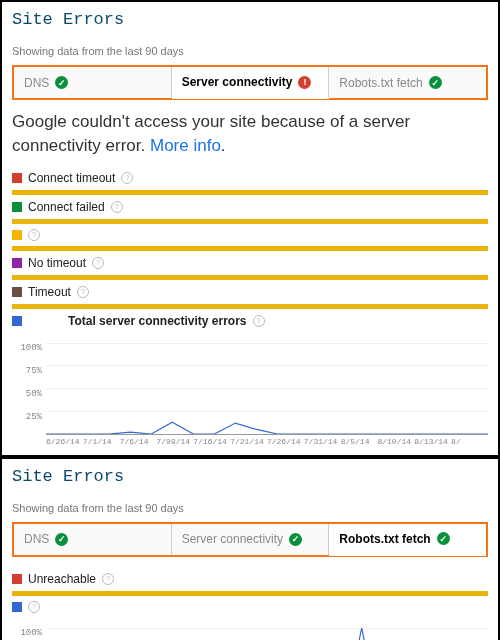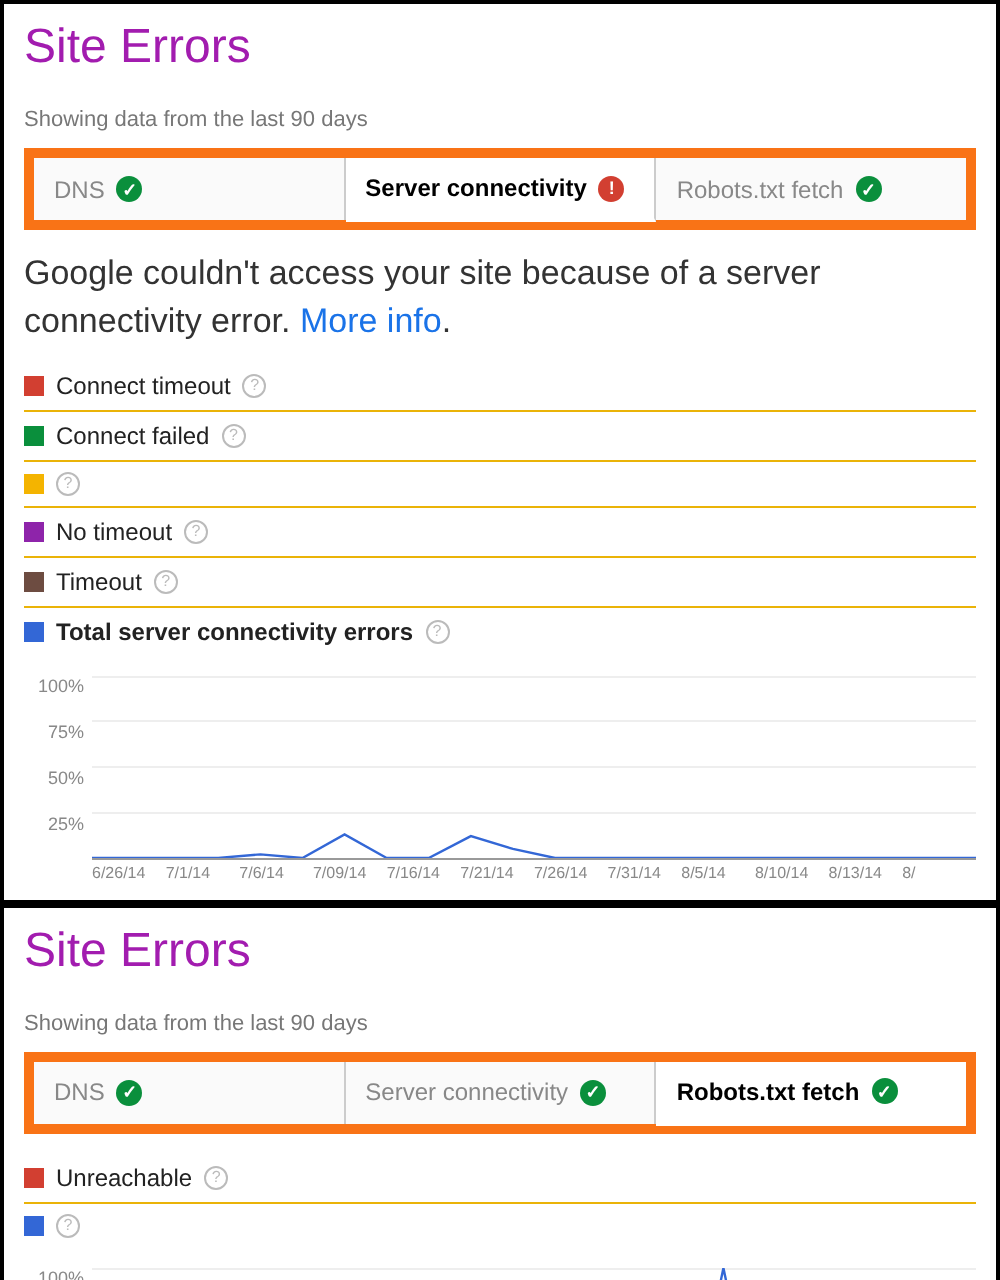--- a/index.html
+++ b/index.html
@@ -1,38 +1,38 @@
 <!DOCTYPE html>
 <html><head>
 <meta charset="utf-8">
 <style>
   * { box-sizing: border-box; margin: 0; padding: 0; }
   body { font-family: Arial, Helvetica, sans-serif; font-size: 12px; color: #222; background: #fff; width: 500px; }
   .panel { border: 2px solid #000; padding: 8px 10px 2px 10px; background: #fff; }
   .panel + .panel { border-top: 2px solid #000; }
-  h2.title { font-size: 24px; font-weight: normal; color: #a21caf; margin-bottom: 4px; }
+  h2.title { font-size: 17px; font-weight: normal; color: #0c4a6e; margin-bottom: 4px; font-family: Liberation Mono, monospace; }
   .sub { color: #777; font-size: 11px; margin-bottom: 8px; margin-top: 16px; }
-  .tabs { display: flex; border: 5px solid #f97316; }
+  .tabs { display: flex; border: 2px solid #f97316; }
   .tab { flex: 1; padding: 8px 10px; border-right: 1px solid #ccc; display: flex; align-items: center; gap: 6px; font-size: 12px; color: #555; cursor: pointer; background: #fff; }
   .tab:last-child { border-right: none; }
   .tab.active { color: #000; font-weight: bold; border-bottom: 2px solid #fff; margin-bottom: -1px; }
   .tab:not(.active) { background: #fafafa; color: #888; }
   .stat-ok, .stat-err { width: 13px; height: 13px; border-radius: 50%; display: inline-flex; align-items: center; justify-content: center; font-size: 9px; color: #fff; font-weight: bold; }
   .stat-ok { background: #0a8f3c; }
   .stat-err { background: #d23f31; }
   .msg { font-size: 17px; color: #333; margin: 10px 0 8px; line-height: 1.4; }
   .msg a { color: #1a73e8; text-decoration: none; }
   .legend { margin: 6px 0 10px; }
-  .legend-row { display: flex; align-items: center; gap: 6px; padding: 5px 0; border-bottom: 1px solid #eab308; }
+  .legend-row { display: flex; align-items: center; gap: 6px; padding: 5px 0; border-bottom: 5px solid #eab308; }
   .legend-row:last-child { border-bottom: none; }
   .swatch { width: 10px; height: 10px; }
   .legend-label { font-size: 12px; color: #222; }
-  .legend-label.bold { font-weight: bold; }
+  .legend-label.bold { font-weight: bold; margin-left: 40px; }
   .help { width: 12px; height: 12px; border: 1px solid #bbb; border-radius: 50%; display: inline-flex; align-items: center; justify-content: center; font-size: 8px; color: #bbb; }
-  .chart-wrap { position: relative; height: 110px; margin-left: 4px; }
+  .chart-wrap { position: relative; height: 110px; margin-left: 4px; font-family: Liberation Mono, monospace; }
   .ylabels { position: absolute; left: 0; top: 0; bottom: 18px; width: 30px; display: flex; flex-direction: column; justify-content: space-between; font-size: 9px; color: #888; text-align: right; padding-right: 4px; }
   .chart { position: absolute; left: 30px; right: 0; top: 0; bottom: 18px; border-bottom: 1px solid #999; }
   .grid { position: absolute; left: 0; right: 0; border-top: 1px solid #eee; }
   .xlabels { position: absolute; left: 30px; right: 0; bottom: 0; height: 16px; display: flex; font-size: 8px; color: #888; overflow: hidden; }
   .xlabels span { flex: 1; text-align: left; white-space: nowrap; }
   svg.plot { position: absolute; left: 0; top: 0; width: 100%; height: 100%; }
 </style>
 </head>
 <body>
 

